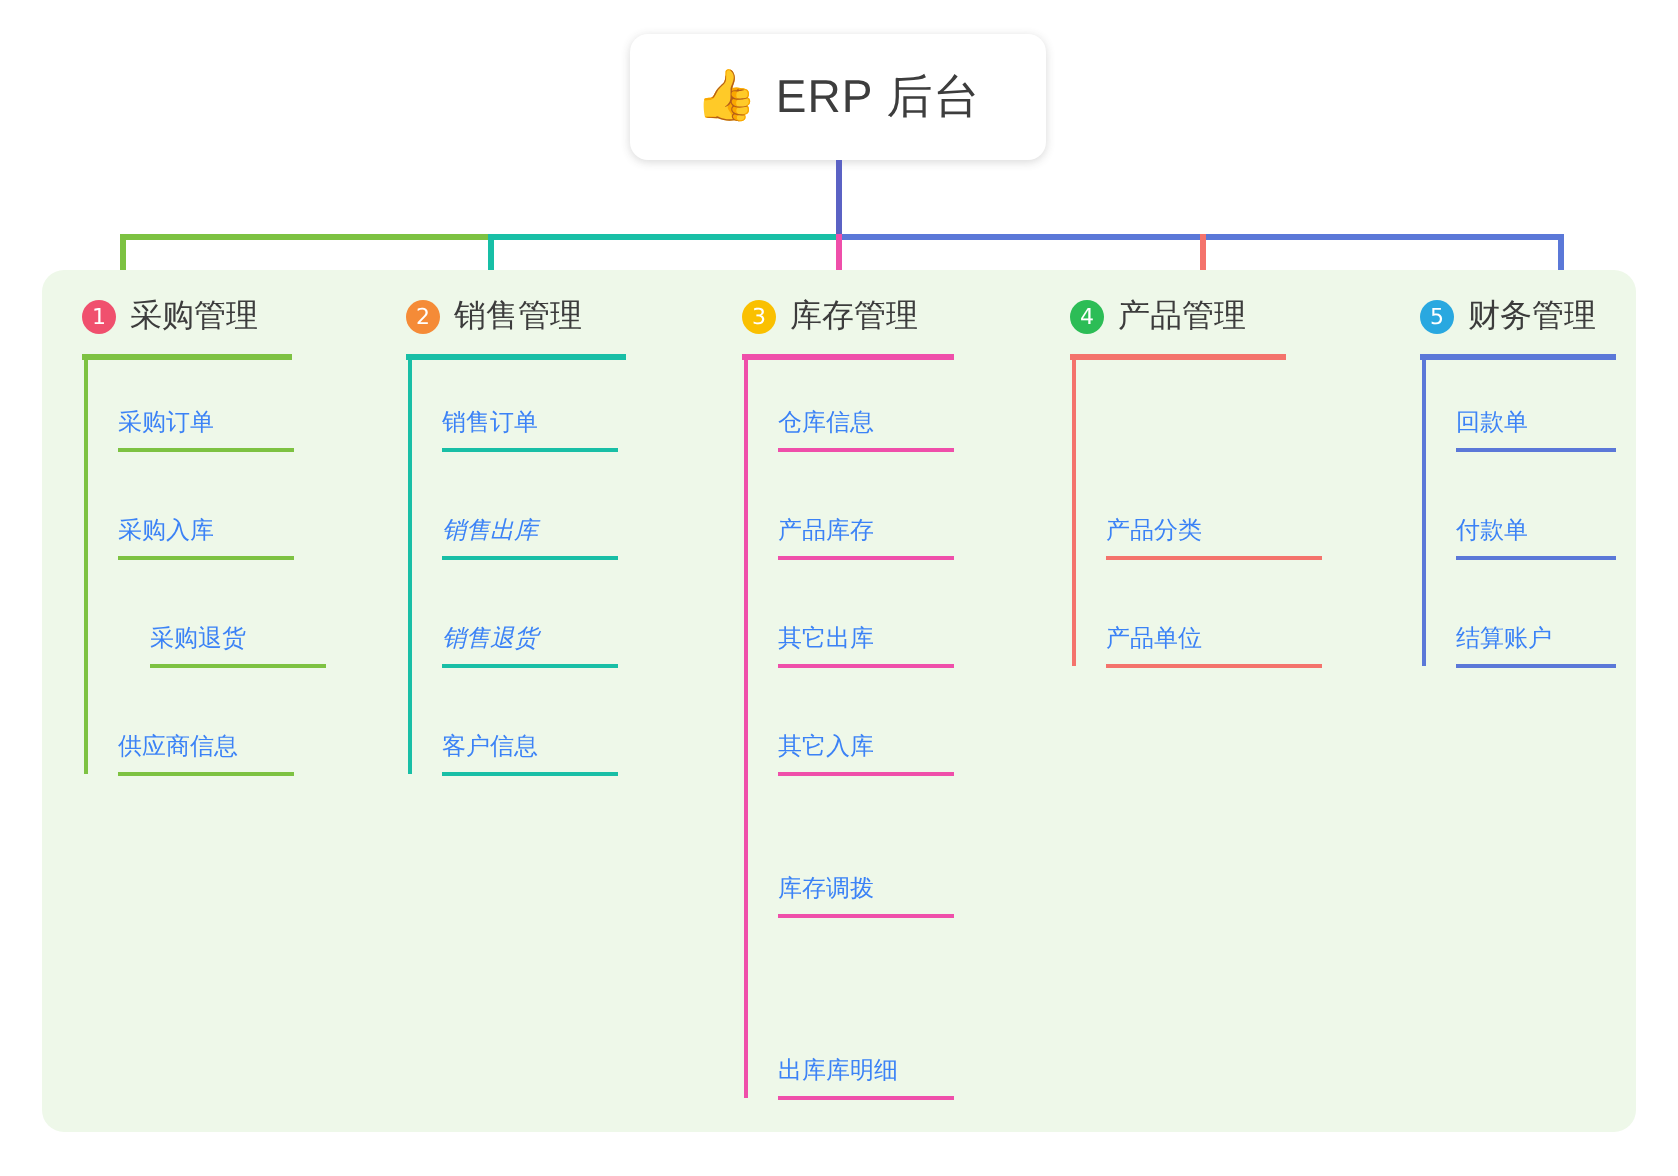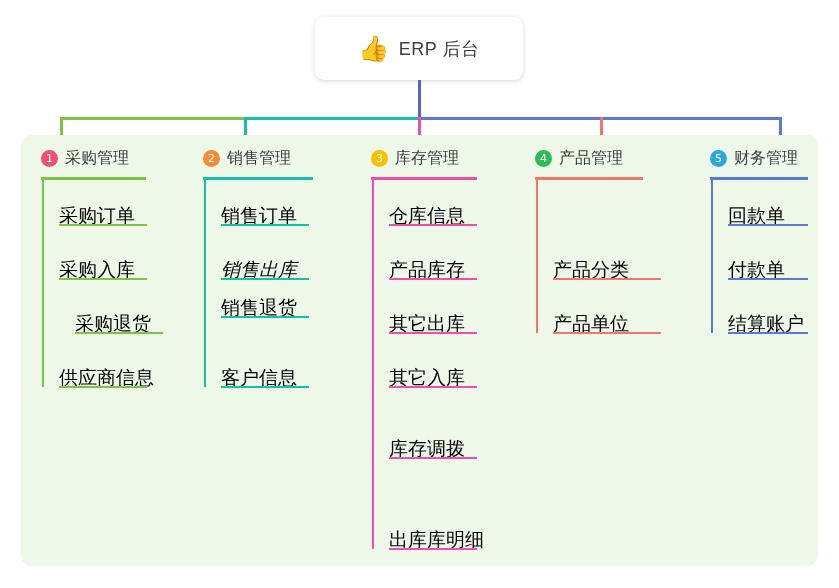--- a/index.html
+++ b/index.html
@@ -14,21 +14,21 @@
 
   
   .title-card{
     position:absolute;left:315px;top:17px;width:208px;height:63px;
     background:#ffffff;border-radius:9px;
     box-shadow:0 1px 5px rgba(60,60,60,.20);
     display:flex;align-items:center;justify-content:center;
     gap:9px;
   }
   .title-emoji{font-size:25px;line-height:1;}
-  .title-text{font-size:18px;color:#3d3d3d;letter-spacing:.5px;white-space:nowrap;}
+  .title-text{font-size:23px;color:#3d3d3d;letter-spacing:.5px;white-space:nowrap;}
 
   
   .ln{position:absolute;}
   .vline{width:3px;}
   .hline{height:3px;}
 
   
   .panel{
     position:absolute;left:21px;top:135px;width:797px;height:431px;
     background:#eef8e9;border-radius:11px;
@@ -46,21 +46,21 @@
     color:#fff;font-size:11px;line-height:1;
     font-family:"DejaVu Sans",sans-serif;
   }
   .head-text{font-size:16px;color:#3c3c3c;}
   .head-rule{position:absolute;height:3px;top:42px;left:0;}
 
   .trunk{position:absolute;width:2px;top:45px;left:1px;}
 
   .leaf{position:absolute;}
   .leaf-text{
-    position:absolute;left:0;top:0;font-size:19px;color:#000000;white-space:nowrap;
+    position:absolute;left:0;top:0;font-size:12px;color:#3b82f6;white-space:nowrap;
   }
   .leaf-rule{position:absolute;height:2px;left:0;top:21px;}
 </style>
 </head>
 <body>
 
 <div id="root">
 
   <div class="title-card">
     <span class="title-emoji">👍</span>
@@ -116,21 +116,21 @@
         <div class="head-rule" style="width: 110px; background: rgb(24, 191, 166);"></div>
         <div class="trunk" style="height: 207px; background: rgb(24, 191, 166);"></div>
         <div class="leaf" style="left: 18px; top: 68px; width: 88px; height: 23px;">
           <div class="leaf-text">销售订单</div>
           <div class="leaf-rule" style="width: 88px; background: rgb(24, 191, 166);"></div>
         </div>
         <div class="leaf" style="left: 18px; top: 122px; width: 88px; height: 23px; font-style: italic;">
           <div class="leaf-text">销售出库</div>
           <div class="leaf-rule" style="width: 88px; background: rgb(24, 191, 166);"></div>
         </div>
-        <div class="leaf" style="left: 18px; top: 160px; width: 88px; height: 23px;">
+        <div class="leaf" style="left: 18px; top: 176px; width: 88px; height: 23px; font-style: italic;">
           <div class="leaf-text">销售退货</div>
           <div class="leaf-rule" style="width: 88px; background: rgb(24, 191, 166);"></div>
         </div>
         <div class="leaf" style="left: 18px; top: 230px; width: 88px; height: 23px;">
           <div class="leaf-text">客户信息</div>
           <div class="leaf-rule" style="width: 88px; background: rgb(24, 191, 166);"></div>
         </div>
       </div>
       <div class="col" style="left: 371px; top: 135px; width: 180px; height: 431px;">
         <div class="col-head">

